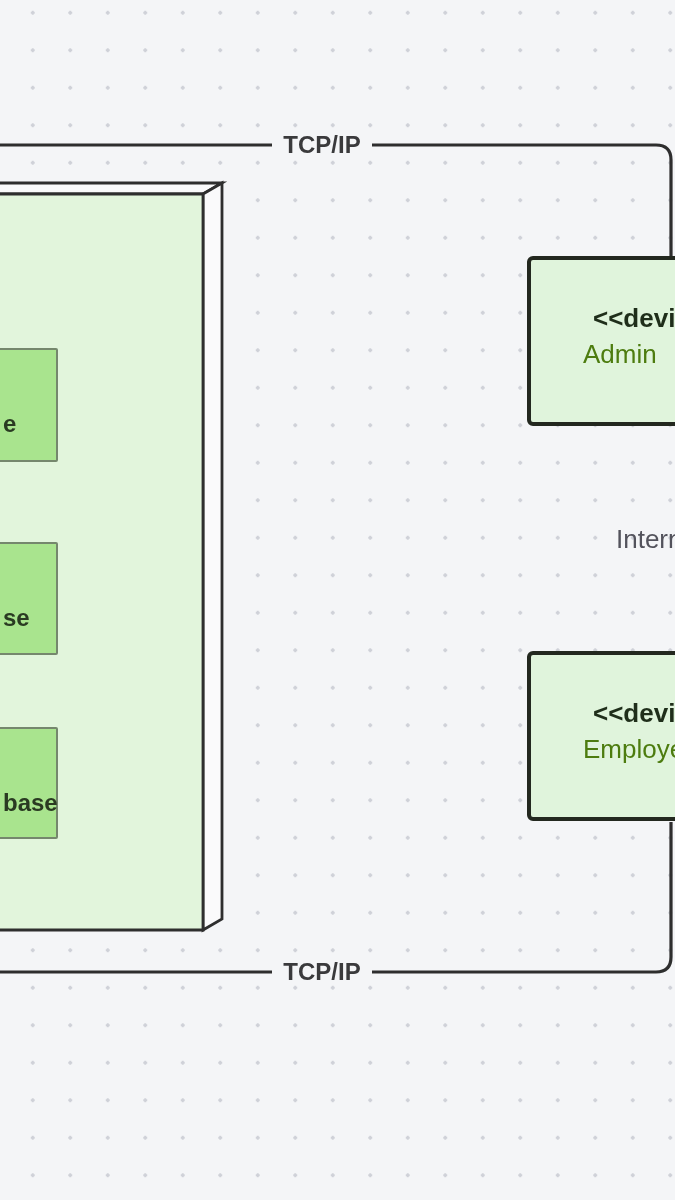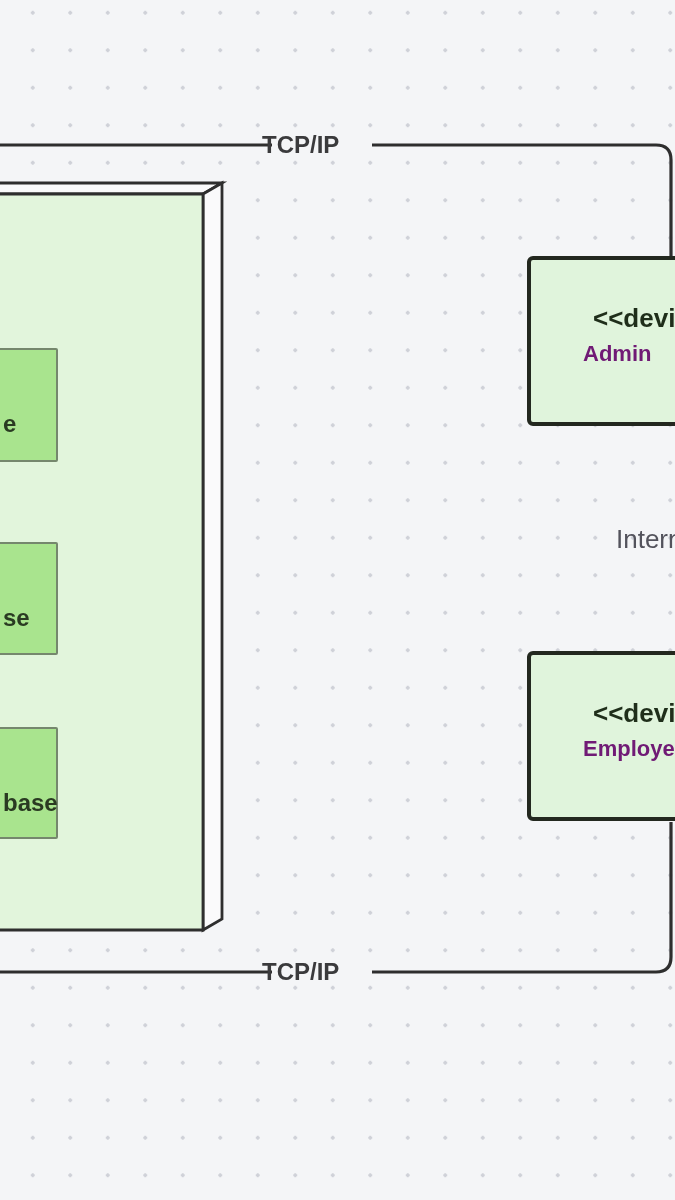--- a/index.html
+++ b/index.html
@@ -10,21 +10,21 @@
     background-color:#f4f5f7;
     background-image:radial-gradient(circle,#cfd1d8 1.6px,rgba(0,0,0,0) 1.8px);
     background-size:37.5px 37.5px;
     background-position:14px -6px;
     font-family:"Liberation Sans",sans-serif;
   }
   #shapes{position:absolute;left:0;top:0;width:675px;height:1200px;}
 
   .conn-label{
     position:absolute;
-    width:120px;
+    width:120px;text-align:center;
     font-size:24px;font-weight:700;color:#3a3a3c;
     letter-spacing:0px;
   }
   #tcpip-top{left:262px;top:131px;}
   #tcpip-bottom{left:262px;top:958px;}
 
   .artifact{
     position:absolute;left:-60px;width:118px;height:114px;
     background:#a9e48e;
     border:2.5px solid #75876d;
@@ -49,21 +49,21 @@
   }
   #device-admin{top:256px;}
   #device-employee{top:651px;}
   .device-stereotype{
     position:absolute;left:62px;top:43px;
     font-size:26px;font-weight:700;color:#1f2e1a;
     white-space:nowrap;line-height:30px;
   }
   .device-name{
     position:absolute;left:52px;top:79px;
-    font-size:22px;font-weight:700;color:#701a75;
+    font-size:26px;font-weight:400;color:#4d7c0f;
     white-space:nowrap;line-height:30px;
   }
 
   #internet-label{
     position:absolute;left:616px;top:524px;
     font-size:26px;font-weight:400;color:#53535c;
     white-space:nowrap;
   }
 </style>
 </head>

